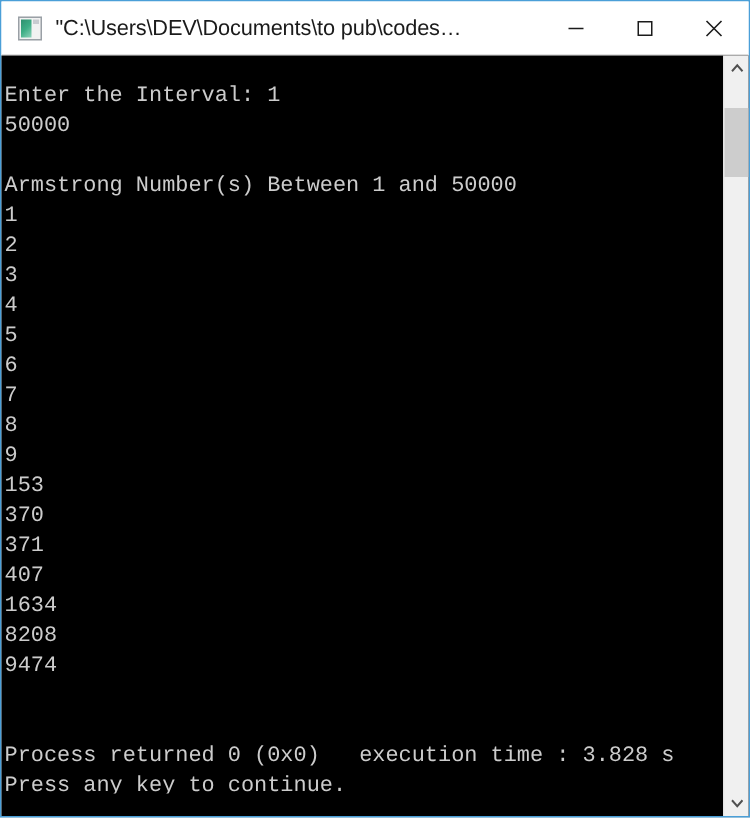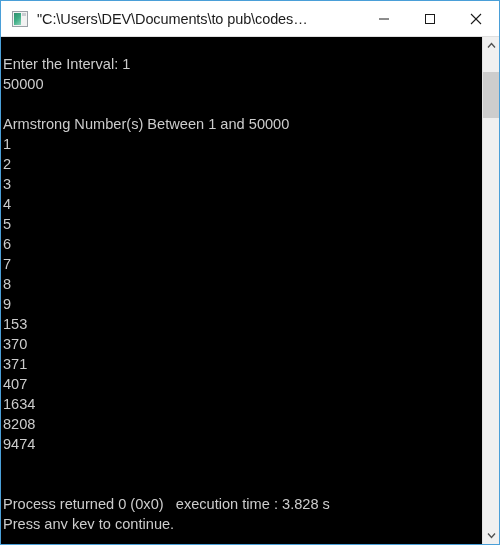--- a/index.html
+++ b/index.html
@@ -92,21 +92,21 @@
   
   .console-area {
     flex: 1 1 auto;
     position: relative;
     background: #000000;
     display: flex;
     overflow: hidden;
   }
   .console-text {
     flex: 1 1 auto;
-    font-family: Liberation Sans, sans-serif;
+    font-family: Liberation Mono, monospace;
     font-size: 14.6px;
     line-height: 20px;
     color: #cccccc;
     white-space: pre;
     padding: 2px 0 0 2px;
     overflow: hidden;
     -webkit-font-smoothing: none;
   }
 
   

